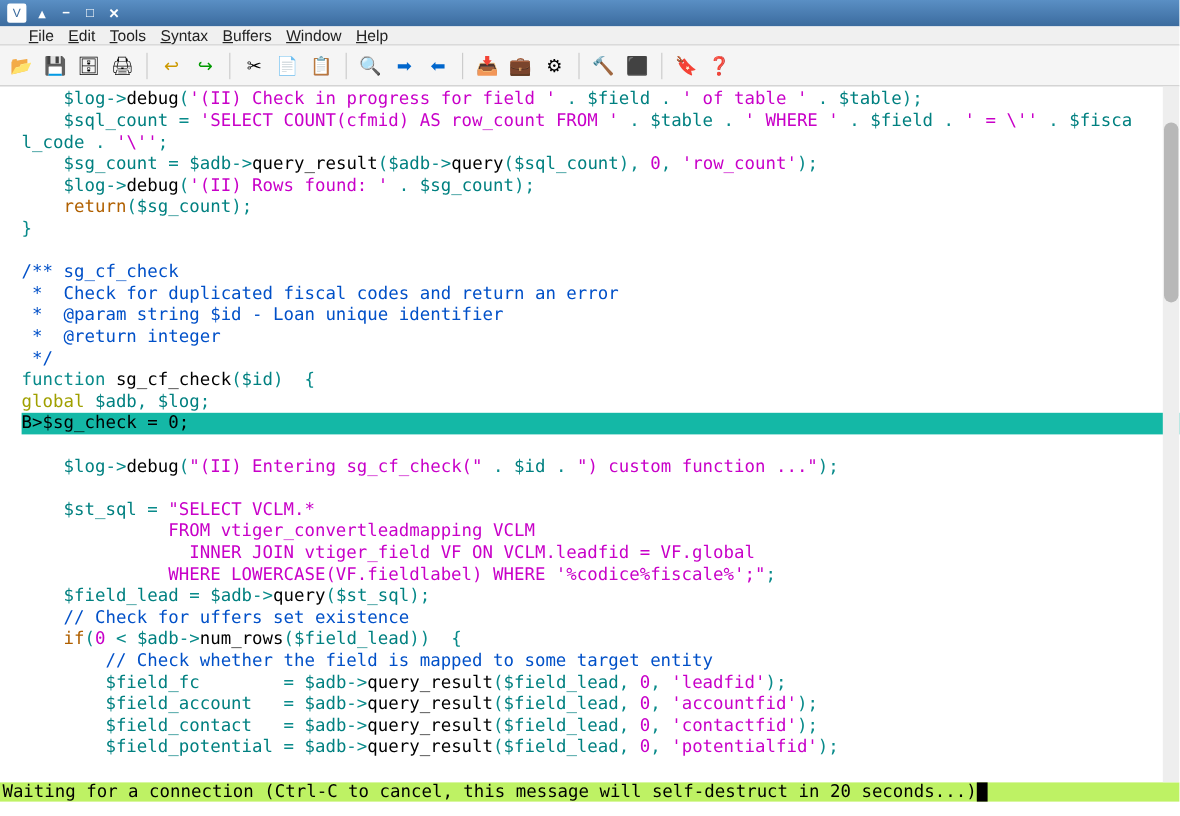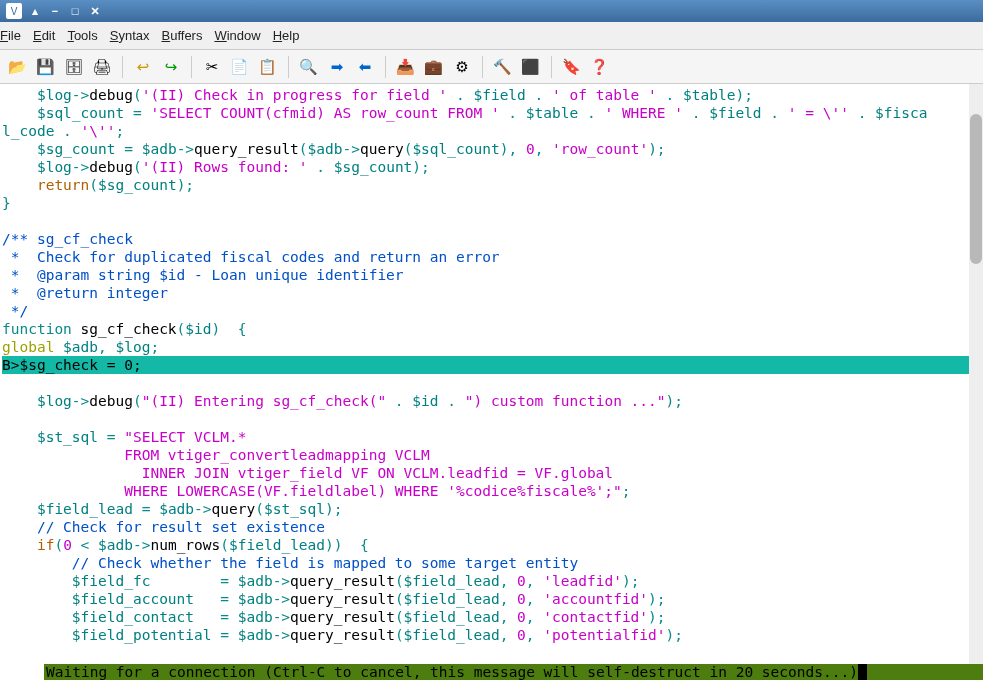--- a/index.html
+++ b/index.html
@@ -2,31 +2,31 @@
 <html><head>
 <meta charset="utf-8">
 <style>
 * { margin: 0; padding: 0; box-sizing: border-box; }
 body { font-family: Arial, sans-serif; font-size: 13px; background: #fff; width: 983px; height: 680px; overflow: hidden; position: relative; }
 .titlebar { background: linear-gradient(#5a8fc4, #3b6b9e); color: #fff; height: 22px; display: flex; align-items: center; padding: 0 6px; font-size: 12px; }
 .titlebar .ticon { width: 16px; height: 16px; background: #fff; margin-right: 6px; border-radius: 2px; display:flex; align-items:center; justify-content:center; font-size:10px; color:#3b6b9e;}
 .titlebar .ttext { flex: 1; text-align: center; font-weight: bold; }
 .titlebar .wbtns { display: flex; gap: 6px; }
 .titlebar .wbtn { width: 14px; height: 14px; display:flex; align-items:center; justify-content:center; color:#fff; cursor:pointer; font-size:11px; font-weight:bold;}
-.menubar { background: #f0f0f0; border-bottom: 1px solid #ccc; height: 28px; display: flex; align-items: center; padding: 0 0; gap: 12px; }
+.menubar { background: #f0f0f0; border-bottom: 1px solid #ccc; height: 16px; display: flex; align-items: center; padding: 0 24px; gap: 12px; }
 .menubar .mitem { cursor: pointer; color: #222; }
 .menubar .mitem u { text-decoration: underline; }
 .toolbar { background: #f5f5f5; border-bottom: 1px solid #ccc; height: 34px; display: flex; align-items: center; padding: 0 6px; gap: 4px; }
 .toolbar .tbtn { width: 24px; height: 24px; display:flex; align-items:center; justify-content:center; cursor:pointer; border-radius:3px; font-size:15px;}
 .toolbar .sep { width: 1px; height: 22px; background: #ccc; margin: 0 4px; }
-.editor { position: relative; height: 580px; overflow: hidden; }
+.editor { position: relative; height: 580px; overflow: hidden; margin-left: 16px; }
 .code { font-family: "DejaVu Sans Mono", "Courier New", monospace; font-size: 14.5px; line-height: 18px; white-space: pre; padding: 2px 0 0 2px; }
 .scrollbar { position: absolute; right: 0; top: 0; width: 14px; height: 100%; background: #eee; }
 .scrollthumb { position: absolute; right: 1px; top: 30px; width: 12px; height: 150px; background: #b8b8b8; border-radius: 6px; }
-.statusbar { font-family: "DejaVu Sans Mono", monospace; font-size: 14.5px; padding: 0 2px; background:#4d7c0f; color:#000;margin-left:44px; }
+.statusbar { font-family: "DejaVu Sans Mono", monospace; font-size: 14.5px; padding: 0 2px; background:#bef264; color:#000; }
 .hl { background: #14b8a6; display:block; width:968px; }
 .c-blue { color: #0050c8; }
 .c-teal { color: #088a8a; }
 .c-magenta { color: #c800c8; }
 .c-orange { color: #b06000; }
 .c-yellow { color: #a0a000; }
 .c-darkcyan { color: #008080; }
 .cursor { background: #000; color: #fff; }
 </style>
 </head>
@@ -97,21 +97,21 @@
 <span class="c-teal">function</span><span> sg_cf_check</span><span class="c-teal">(</span><span class="c-darkcyan">$id</span><span class="c-teal">)</span><span class="c-teal">  {</span>
 <span class="c-yellow">global</span><span class="c-darkcyan"> $adb</span><span class="c-teal">, </span><span class="c-darkcyan">$log</span><span class="c-teal">;</span>
 <span class="hl"><span>B&gt;</span><span>$sg_check = 0;</span></span>
 <span class="c-darkcyan">    $log</span><span class="c-teal">-&gt;</span><span>debug</span><span class="c-teal">(</span><span class="c-magenta">"(II) Entering sg_cf_check("</span><span class="c-teal"> . </span><span class="c-darkcyan">$id</span><span class="c-teal"> . </span><span class="c-magenta">") custom function ..."</span><span class="c-teal">)</span><span class="c-teal">;</span>
 
 <span class="c-darkcyan">    $st_sql</span><span class="c-teal"> = </span><span class="c-magenta">"SELECT VCLM.*</span>
 <span class="c-magenta">              FROM vtiger_convertleadmapping VCLM</span>
 <span class="c-magenta">                INNER JOIN vtiger_field VF ON VCLM.leadfid = VF.global</span>
 <span class="c-magenta">              WHERE LOWERCASE(VF.fieldlabel) WHERE '%codice%fiscale%';"</span><span class="c-teal">;</span>
 <span class="c-darkcyan">    $field_lead</span><span class="c-teal"> = </span><span class="c-darkcyan">$adb</span><span class="c-teal">-&gt;</span><span>query</span><span class="c-teal">(</span><span class="c-darkcyan">$st_sql</span><span class="c-teal">)</span><span class="c-teal">;</span>
-<span class="c-blue">    // Check for result set existence</span>
+<span class="c-blue">    // Check for uffers set existence</span>
 <span class="c-orange">    if</span><span class="c-teal">(</span><span class="c-magenta">0</span><span class="c-teal"> &lt; </span><span class="c-darkcyan">$adb</span><span class="c-teal">-&gt;</span><span>num_rows</span><span class="c-teal">(</span><span class="c-darkcyan">$field_lead</span><span class="c-teal">))</span><span class="c-teal">  {</span>
 <span class="c-blue">        // Check whether the field is mapped to some target entity</span>
 <span class="c-darkcyan">        $field_fc</span><span class="c-teal">        = </span><span class="c-darkcyan">$adb</span><span class="c-teal">-&gt;</span><span>query_result</span><span class="c-teal">(</span><span class="c-darkcyan">$field_lead</span><span class="c-teal">, </span><span class="c-magenta">0</span><span class="c-teal">, </span><span class="c-magenta">'leadfid'</span><span class="c-teal">)</span><span class="c-teal">;</span>
 <span class="c-darkcyan">        $field_account</span><span class="c-teal">   = </span><span class="c-darkcyan">$adb</span><span class="c-teal">-&gt;</span><span>query_result</span><span class="c-teal">(</span><span class="c-darkcyan">$field_lead</span><span class="c-teal">, </span><span class="c-magenta">0</span><span class="c-teal">, </span><span class="c-magenta">'accountfid'</span><span class="c-teal">)</span><span class="c-teal">;</span>
 <span class="c-darkcyan">        $field_contact</span><span class="c-teal">   = </span><span class="c-darkcyan">$adb</span><span class="c-teal">-&gt;</span><span>query_result</span><span class="c-teal">(</span><span class="c-darkcyan">$field_lead</span><span class="c-teal">, </span><span class="c-magenta">0</span><span class="c-teal">, </span><span class="c-magenta">'contactfid'</span><span class="c-teal">)</span><span class="c-teal">;</span>
 <span class="c-darkcyan">        $field_potential</span><span class="c-teal"> = </span><span class="c-darkcyan">$adb</span><span class="c-teal">-&gt;</span><span>query_result</span><span class="c-teal">(</span><span class="c-darkcyan">$field_lead</span><span class="c-teal">, </span><span class="c-magenta">0</span><span class="c-teal">, </span><span class="c-magenta">'potentialfid'</span><span class="c-teal">)</span><span class="c-teal">;</span></div>
   <div class="scrollbar">
     <div class="scrollthumb"></div>
   </div>
 </div>

